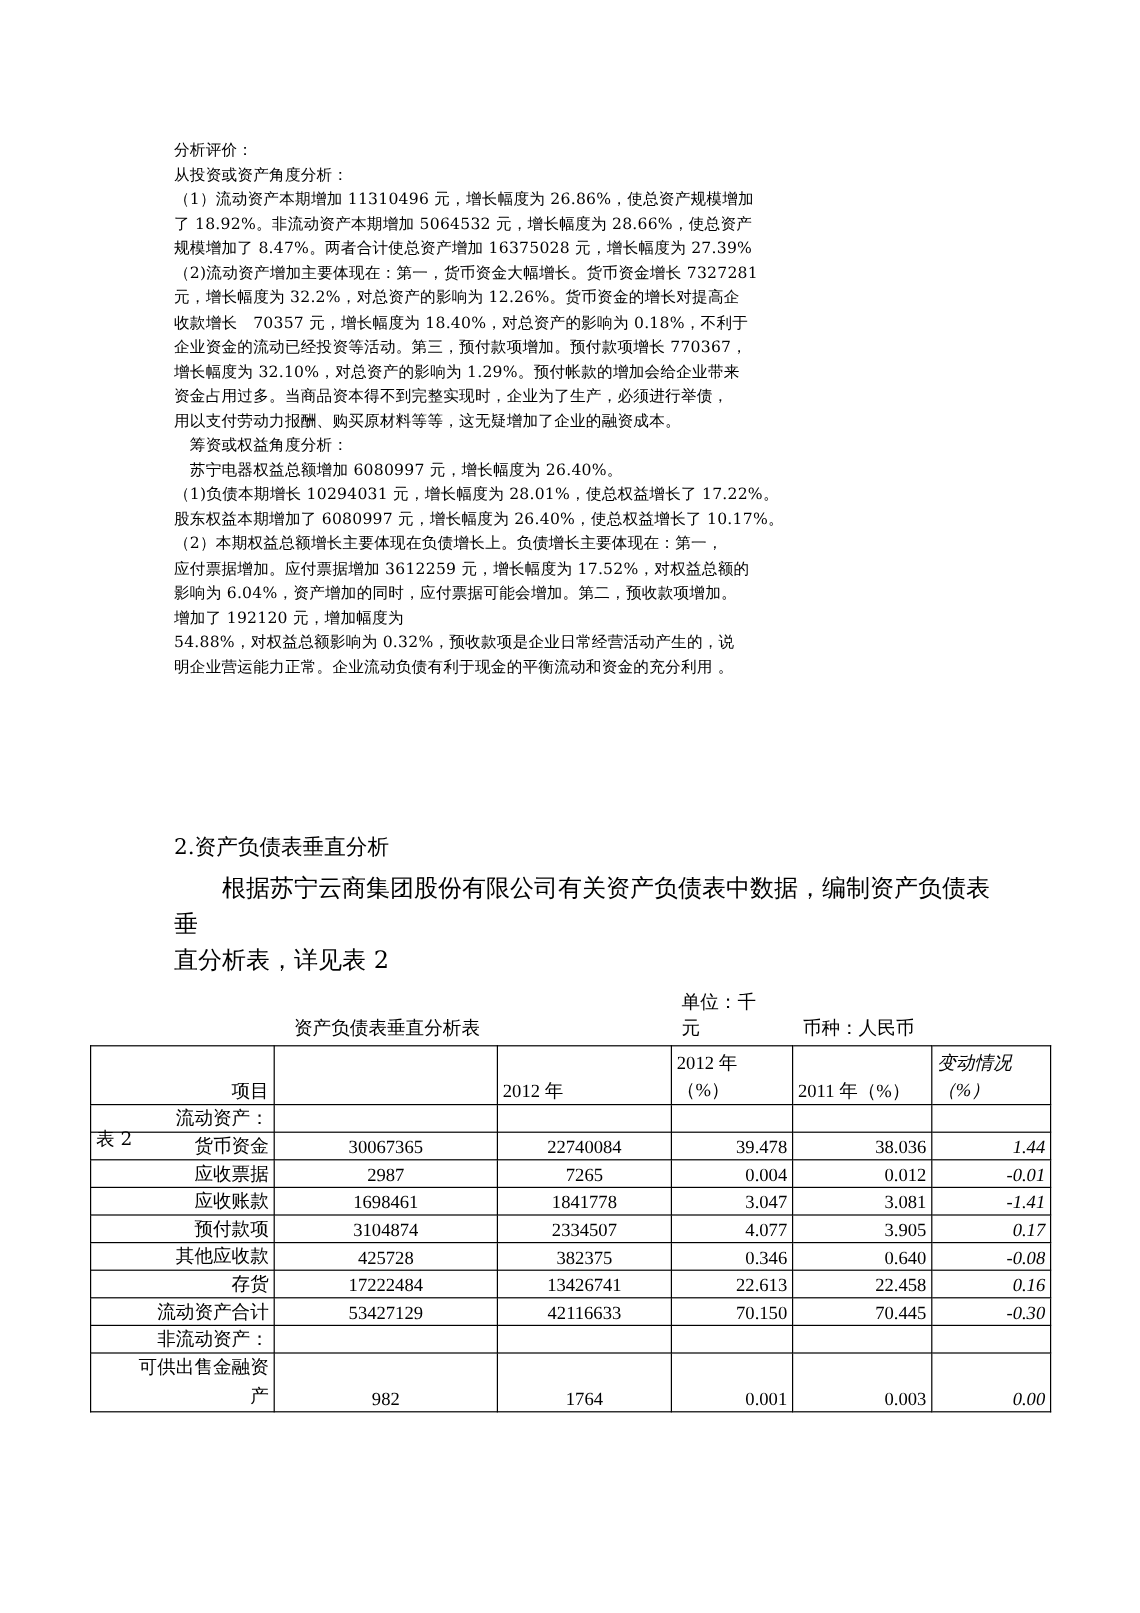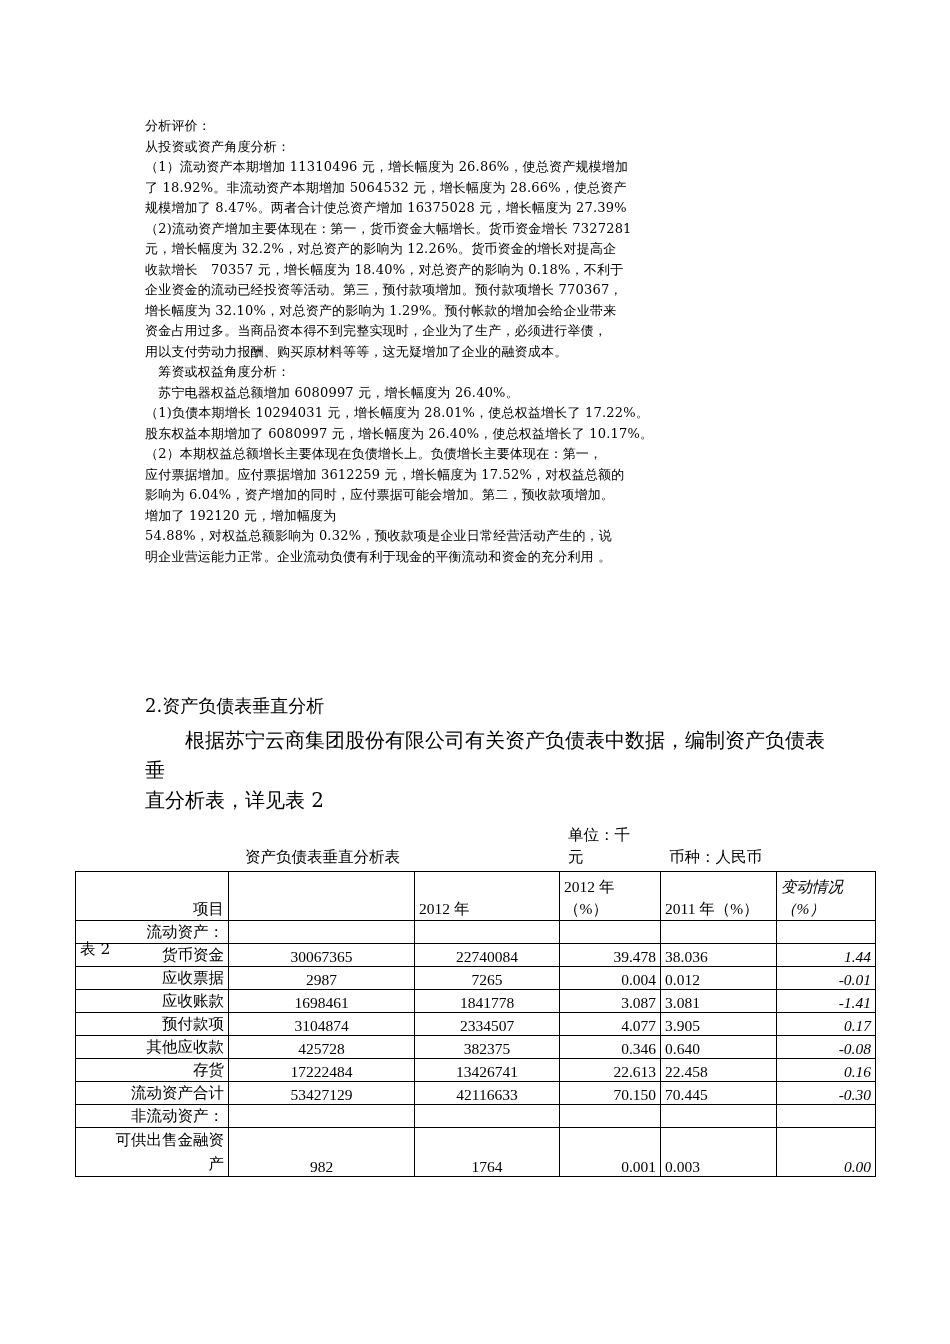--- a/index.html
+++ b/index.html
@@ -12,21 +12,21 @@
   .section { position:absolute; left:145px; font-size:18px; }
   .intro { position:absolute; left:145px; width:680px; font-size:20px; line-height:30px; }
   .caption { position:absolute; font-size:15.5px; line-height:22px; white-space:nowrap; }
   table.vt { position:absolute; left:75px; top:871px; border-collapse:collapse;
              font-family:"Liberation Serif", "DejaVu Serif", serif; font-size:15.5px; }
   table.vt td { border:1.3px solid #000; padding:0 4px; height:22px; vertical-align:bottom; }
   td.c1 { width:144px; text-align:right; }
   td.c2 { width:177px; text-align:center; vertical-align:middle; }
   td.c3 { width:136px; text-align:center; vertical-align:middle; }
   td.c4 { width:92px; text-align:right; }
-  td.c5 { width:107px; }
+  td.c5 { width:107px; text-align:right; }
   td.c6 { width:90px; text-align:right;font-style:italic; }
   tr.hdr td { height:48px; }
   tr.hdr td.c4, tr.hdr td.c6 { text-align:left; line-height:22px; }
   tr.hdr td.c5, tr.hdr td.c3 { text-align:left; vertical-align:bottom; }
   tr.tall td { height:48px; }
   tr.tall td.c1 { line-height:24px; }
 </style>
 </head>
 <body>
 
@@ -108,21 +108,21 @@
       <td class="c2">2987</td>
       <td class="c3">7265</td>
       <td class="c4">0.004</td>
       <td class="c5">0.012</td>
       <td class="c6">-0.01</td>
     </tr>
     <tr>
       <td class="c1">应收账款</td>
       <td class="c2">1698461</td>
       <td class="c3">1841778</td>
-      <td class="c4">3.087</td>
+      <td class="c4">3.047</td>
       <td class="c5">3.081</td>
       <td class="c6">-1.41</td>
     </tr>
     <tr>
       <td class="c1">预付款项</td>
       <td class="c2">3104874</td>
       <td class="c3">2334507</td>
       <td class="c4">4.077</td>
       <td class="c5">3.905</td>
       <td class="c6">0.17</td>

